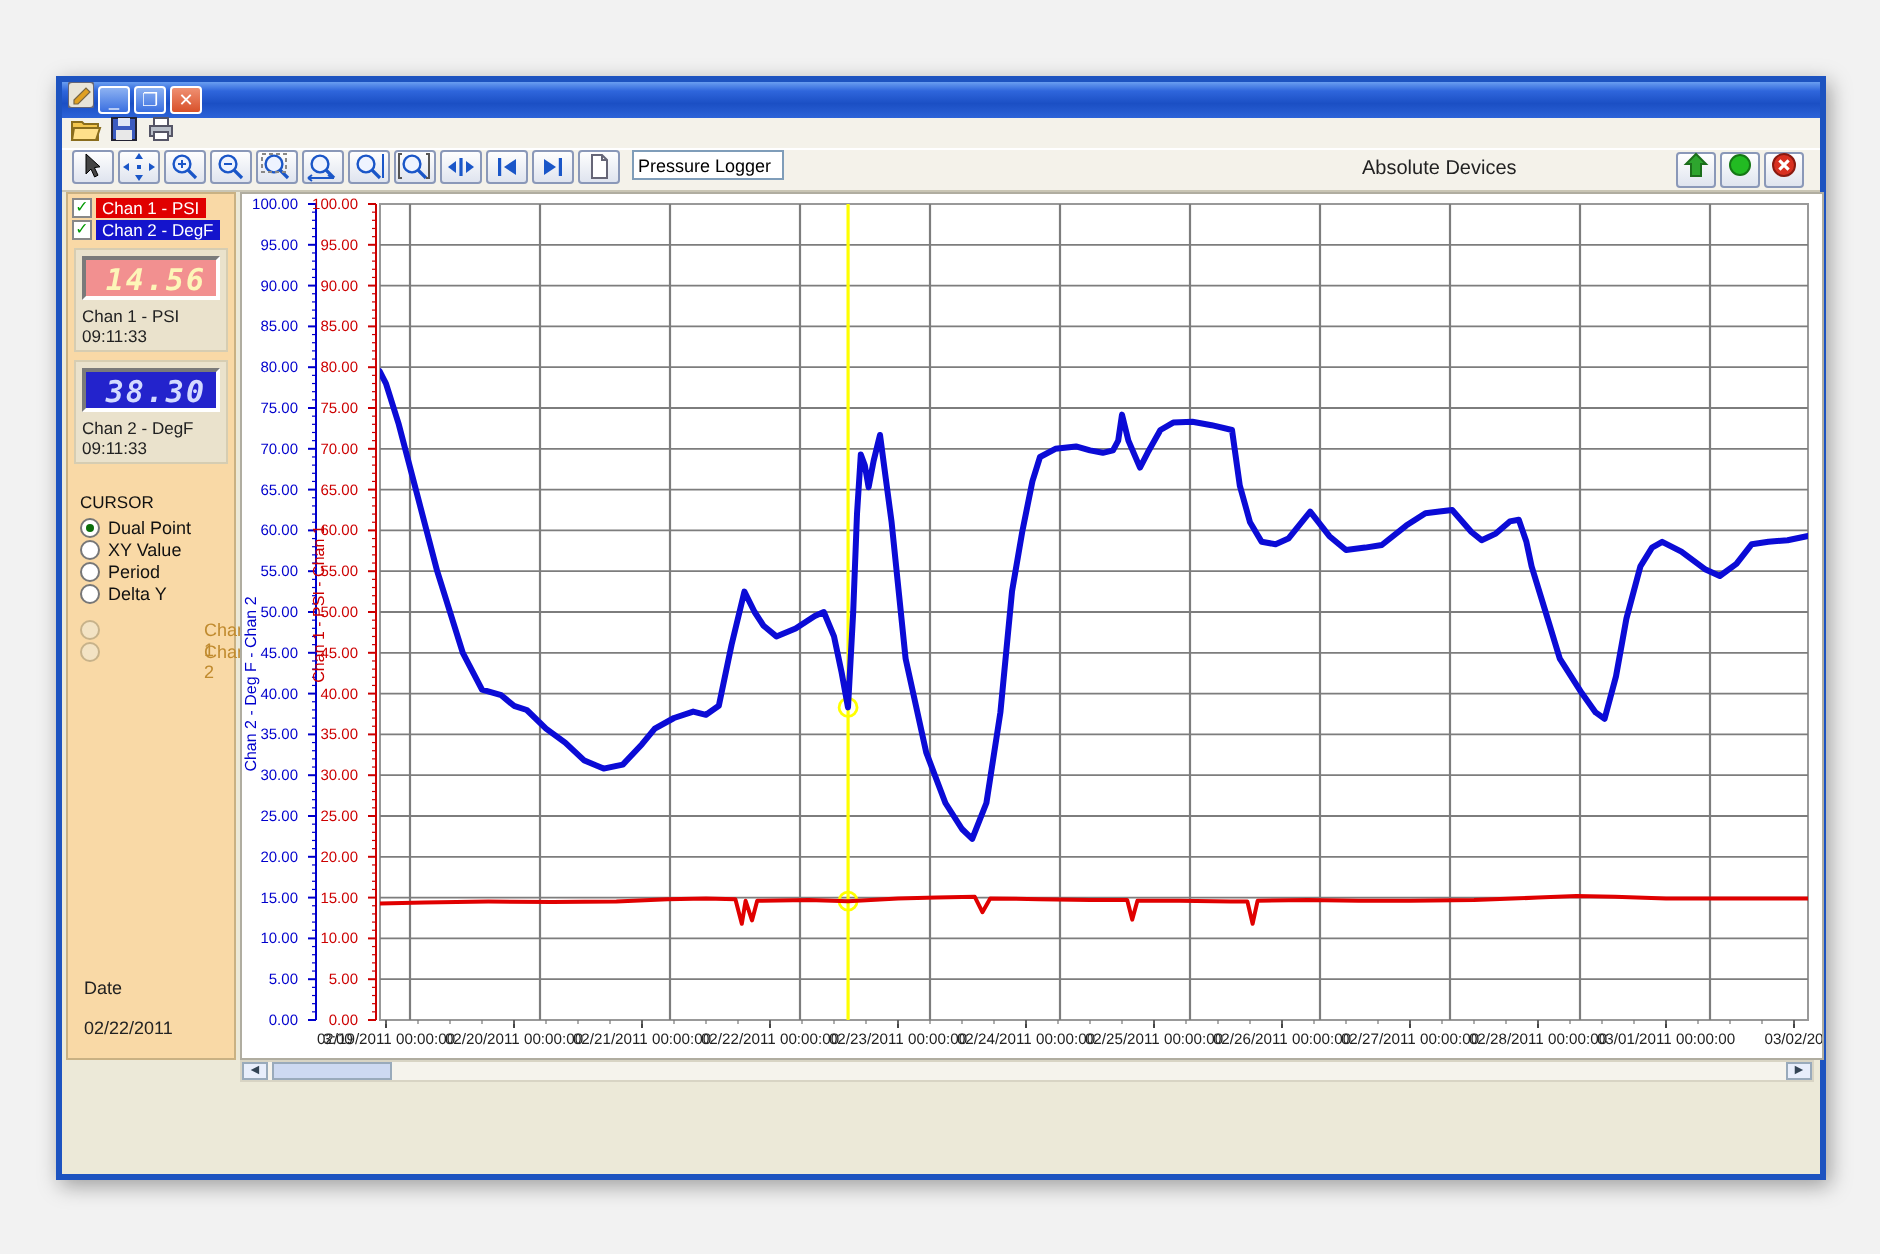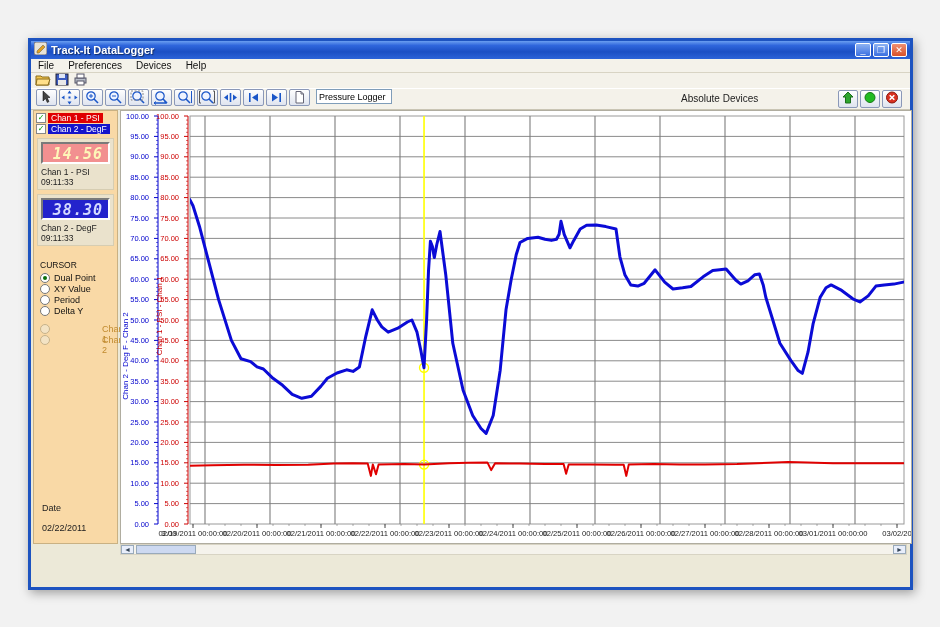--- a/index.html
+++ b/index.html
@@ -74,32 +74,25 @@
 <div id="stage">
   <div id="win">
 
     <div class="titlebar">
       <span>
         <svg width="13" height="13">
             <rect x="0" y="0" width="13" height="13" rx="2" fill="#e8e4d8" stroke="#667"></rect>
             <path d="M3 9 L9 3 L11 5 L5 11 L3 11 Z" fill="#e0a020" stroke="#764" stroke-width=".6"></path>
           </svg>
       </span>
-      <span class="ttl">Track-It DataLogger</span>
       <span class="winbtn">_</span>
       <span class="winbtn">❐</span>
       <span class="winbtn close">✕</span>
     </div>
 
-    <div class="menubar" id="menubar">
-        <span class="menuitem">File</span>
-        <span class="menuitem">Preferences</span>
-        <span class="menuitem">Devices</span>
-        <span class="menuitem">Help</span>
-      </div>
 
     <div class="toolbar1" id="toolbar1">
         <span><svg width="16" height="13">
             <path d="M1 3 h5 l1 1 h7 v8 H1 Z" fill="#f3c64e" stroke="#8a6d1d"></path>
             <path d="M2 6 h13 l-2 6 H1 Z" fill="#ffe08a" stroke="#8a6d1d"></path>
           </svg></span>
         <span><svg width="14" height="13">
             <rect x="1" y="1" width="12" height="11" fill="#3b5bc0" stroke="#223"></rect>
             <rect x="4" y="1" width="6" height="4" fill="#dfe6f5"></rect>
             <rect x="3" y="7" width="8" height="5" fill="#e8e8e8"></rect>

